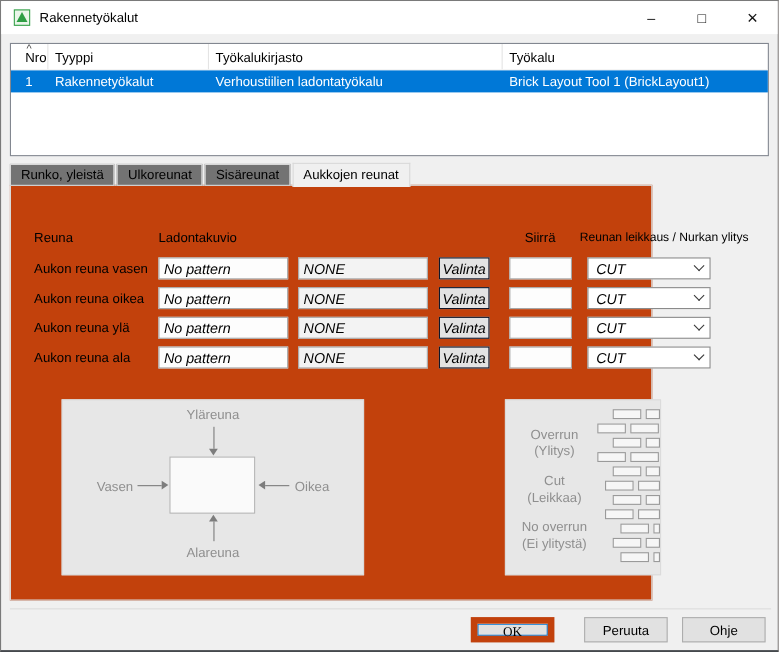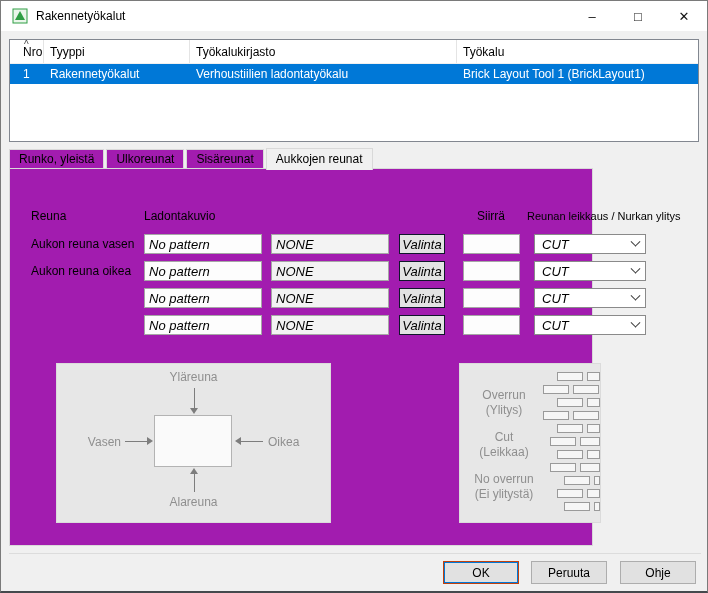--- a/index.html
+++ b/index.html
@@ -22,24 +22,24 @@
   .lr-cell { display:flex; align-items:center; padding-left:6px; overflow:hidden; white-space:nowrap; }
   .w-nro { width:34px; padding-left:13px; }
   .w-tyyppi { width:146px; }
   .w-kirjasto { width:267px; }
   .w-tyokalu { flex:1; border-right:none; }
   .sort-caret { position:absolute; top:0; left:14px; font-size:10px; line-height:10px; color:#444; }
   .list-row { display:flex; height:20px; }
   .list-row.selected { background:#0078d7; color:#fff; }
   
   .tabs { position:absolute; left:8px; top:147px; height:21px; display:flex; gap:2px; align-items:flex-end; z-index:3; }
-  .tab { height:20px; line-height:19px; padding:0 9px; background:#a21caf; border:1px solid #d9d9d9; white-space:nowrap; cursor:default; }
+  .tab { height:20px; line-height:19px; padding:0 9px; background:#737373; border:1px solid #d9d9d9; white-space:nowrap; cursor:default; }
   .tab.active { height:22px; line-height:21px; margin-bottom:-1px; border-bottom:none; position:relative; z-index:4; background:#f0f0f0; }
   
-  .panel { position:absolute; left:8px; top:167px; width:584px; height:378px; border:1px solid #d9d9d9; background:#a21caf; }
+  .panel { position:absolute; left:8px; top:167px; width:584px; height:378px; border:1px solid #d9d9d9; background:#c2410c; }
   .ph-label { position:absolute; white-space:nowrap; }
   .row-label { position:absolute; height:20px; line-height:20px; white-space:nowrap; }
   .ctl { position:absolute; height:20px; font-family:"Liberation Sans", sans-serif; font-size:13px;font-style:italic; }
   input.ctl { border:1px solid #a6a6a6; background:#fdfdfd; padding:0 4px; }
   input.inp-library { background:#f3f3f3; }
   button.ctl { border:1px solid #0f172a; background:#e3e3e3; cursor:default; }
   .sel-cut { border:1px solid #8a8a8a; background:#fff; display:flex; align-items:center; justify-content:space-between; padding:0 6px 0 7px; cursor:default; }
   .chev { width:7px; height:7px; border-right:1.5px solid #3a3a3a; border-bottom:1.5px solid #3a3a3a; transform:rotate(45deg) translate(-2px,-2px); }
   
   .diagram { position:absolute; background:#e7e7e7; border:1px solid #dbdbdb; overflow:hidden; }
@@ -50,21 +50,21 @@
   .dline-h { position:absolute; height:1px; background:#7d7d7d; }
   .arr { position:absolute; width:0; height:0; }
   .arr-down  { border-left:4px solid transparent; border-right:4px solid transparent; border-top:6px solid #7d7d7d; }
   .arr-up    { border-left:4px solid transparent; border-right:4px solid transparent; border-bottom:6px solid #7d7d7d; }
   .arr-right { border-top:4px solid transparent; border-bottom:4px solid transparent; border-left:6px solid #7d7d7d; }
   .arr-left  { border-top:4px solid transparent; border-bottom:4px solid transparent; border-right:6px solid #7d7d7d; }
   .brick { position:absolute; height:9px; background:#f6f6f6; border:1px solid #9a9a9a; }
   
   .footer-sep { position:absolute; left:8px; width:692px; top:552px; border-top:1px solid #dcdcdc; }
   .footer-btn { position:absolute; top:560px; width:76px; height:23px; background:#e1e1e1; border:1px solid #adadad; font-family:"Liberation Sans", sans-serif; font-size:12px; cursor:default; }
-  .btn-ok { left:442px; border:1px solid #c2410c; box-shadow: inset 0 0 0 1px #0078d7; }
+  .btn-ok { left:427px; border:6px solid #c2410c; box-shadow: inset 0 0 0 1px #0078d7; font-family: Liberation Serif, serif; }
   .btn-cancel { left:530px; }
   .btn-help { left:619px; }
 </style>
 </head>
 <body>
 
 <div class="window">
 
   <div class="titlebar">
     <span class="app-icon">
@@ -138,29 +138,31 @@
     <div class="row-label" style="left:21px; top:92px;">Aukon reuna oikea</div>
     <input class="ctl inp-pattern" style="left: 134px; top: 92px; width: 118px;" value="No pattern">
     <input class="ctl inp-library" style="left: 261px; top: 92px; width: 118px;" value="NONE">
     <button class="ctl" style="left:389px; top:92px; width:46px;">Valinta</button>
     <input class="ctl inp-offset" style="left: 453px; top: 92px; width: 57px;" value="">
     <div class="ctl sel-cut" style="left:524px; top:92px; width:112px;">
       <span>CUT</span>
       <span class="chev"></span>
     </div>
 
+    <div class="row-label" style="left:21px; top:119px;">Aukon reuna ylä</div>
     <input class="ctl inp-pattern" style="left: 134px; top: 119px; width: 118px;" value="No pattern">
     <input class="ctl inp-library" style="left: 261px; top: 119px; width: 118px;" value="NONE">
     <button class="ctl" style="left:389px; top:119px; width:46px;">Valinta</button>
     <input class="ctl inp-offset" style="left: 453px; top: 119px; width: 57px;" value="">
     <div class="ctl sel-cut" style="left:524px; top:119px; width:112px;">
       <span>CUT</span>
       <span class="chev"></span>
     </div>
 
+    <div class="row-label" style="left:21px; top:146px;">Aukon reuna ala</div>
     <input class="ctl inp-pattern" style="left: 134px; top: 146px; width: 118px;" value="No pattern">
     <input class="ctl inp-library" style="left: 261px; top: 146px; width: 118px;" value="NONE">
     <button class="ctl" style="left:389px; top:146px; width:46px;">Valinta</button>
     <input class="ctl inp-offset" style="left: 453px; top: 146px; width: 57px;" value="">
     <div class="ctl sel-cut" style="left:524px; top:146px; width:112px;">
       <span>CUT</span>
       <span class="chev"></span>
     </div>
 
     <div class="diagram" style="left:46px; top:194px; width:275px; height:160px;">

